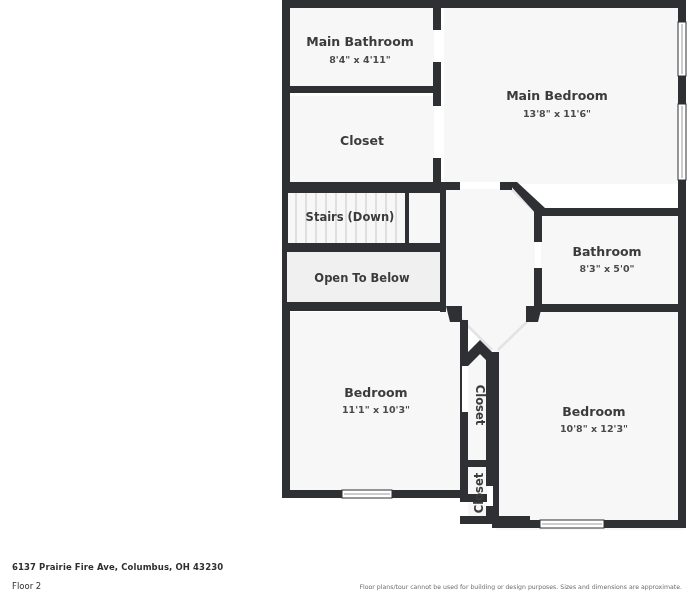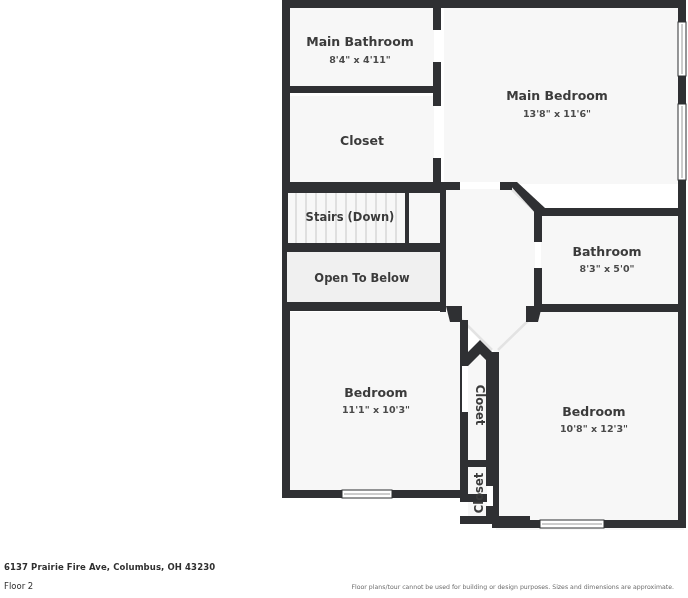--- a/index.html
+++ b/index.html
@@ -38,21 +38,21 @@
     font-weight: bold;
     fill: #4a4a4a;
     text-anchor: middle;
     dominant-baseline: middle;
   }
   .room-name-sm {
     font-size: 11.5px;
   }
   #footer {
     position: absolute;
-    left: 0;
+    left: 8px;
     top: 552px;
     width: 680px;
     height: 46px;
   }
   .footer-address {
     position: absolute;
     left: 4px;
     top: 10px;
     font-size: 8.5px;
     font-weight: bold;

